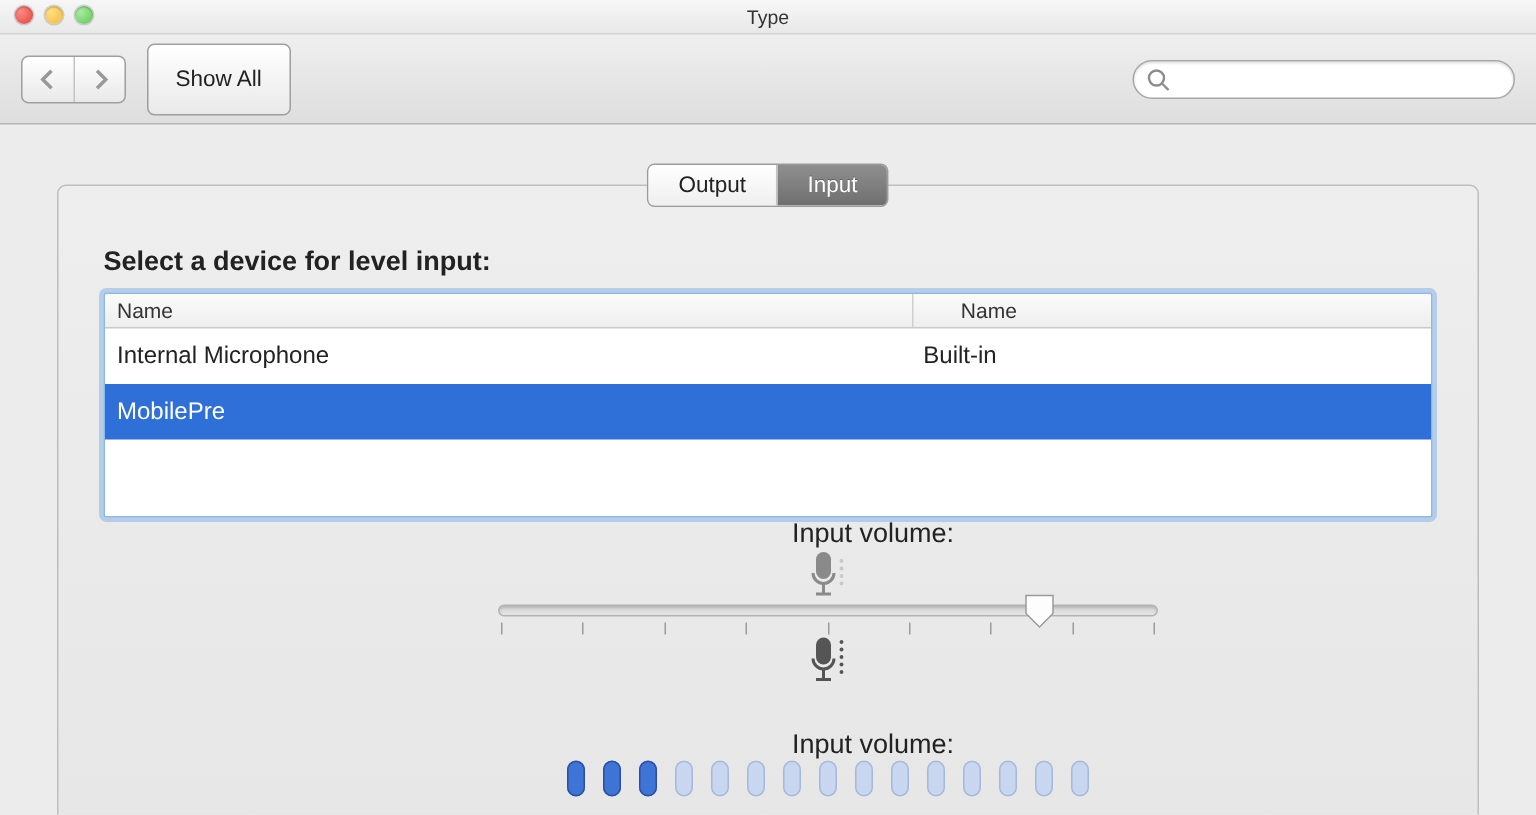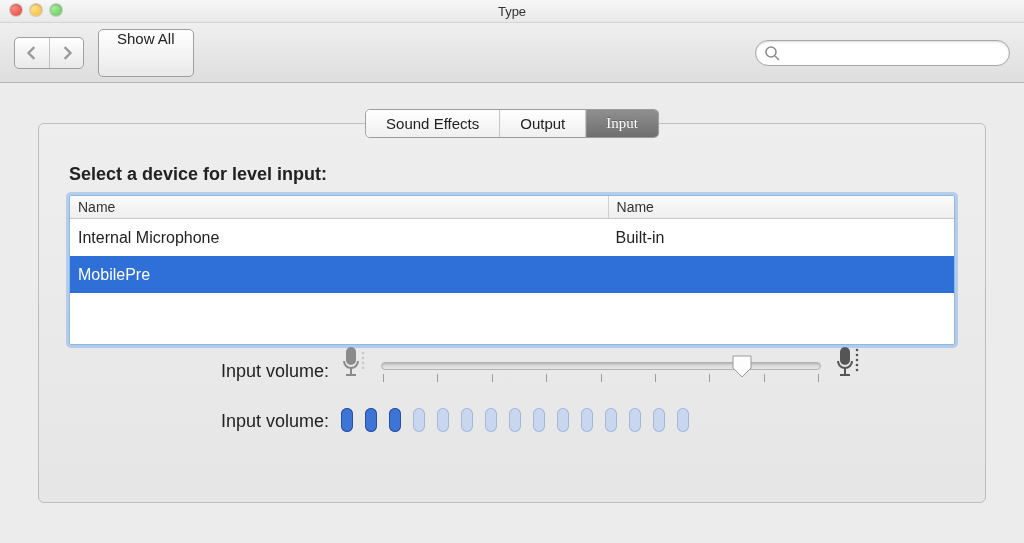--- a/index.html
+++ b/index.html
@@ -82,21 +82,21 @@
   .seg svg { width: 14px; height: 14px; }
   .pill-btn {
     height: 48px;
     padding: 0 18px;
     border: 1px solid #9f9f9f;
     border-radius: 5px;
     background: linear-gradient(#ffffff, #e9e9e9);
     font-size: 15px;
     color: #222;
     display: flex;
-    align-items: flex-start;
+    align-items: center;
   }
   .toolbar-spacer { flex: 1; }
   .search {
     position: relative;
     width: 255px;
     height: 26px;
   }
   .search input {
     width: 100%;
     height: 100%;
@@ -144,21 +144,20 @@
     background: linear-gradient(#ffffff, #efefef);
     font-size: 15px;
     color: #222;
     border: none;
   }
   .tabsbar .tab + .tab { border-left: 1px solid #c3c3c3; }
   .tabsbar .tab.selected {
     background: linear-gradient(#8f8f8f, #6f6f6f);
     color: #fff;
     text-shadow: 0 -1px 0 rgba(0,0,0,.3);
-    font-family: Liberation Serif, serif;
   }
 
   .section-title {
     font-weight: bold;
     font-size: 18px;
     margin: 10px 0 10px 0;
     color: #222;
   }
 
   .device-table {
@@ -170,20 +169,21 @@
     height: 150px;
     box-sizing: border-box;
     overflow: hidden;
   }
   .dt-head {
     display: flex;
     background: linear-gradient(#fbfbfb, #eeeeee);
     border-bottom: 1px solid #c9c9c9;
     font-size: 14px;
     color: #333;
+    gap: 24px;
   }
   .dt-head .col { padding: 3px 8px; }
   .dt-head .col.cname { flex: 0 0 59%; border-right: 1px solid #cfcfcf; }
   .dt-head .col.ctype { flex: 1; }
   .dt-row {
     display: flex;
     font-size: 16px;
     height: 37px;
     align-items: center;
   }
@@ -200,22 +200,23 @@
     font-size: 18px;
     margin: 26px 0 18px 0;
     color: #222;
   }
 
   .controls {
     padding-left: 80px;
   }
   .row {
     display: flex;
-    align-items: flex-end;
+    align-items: center;
     margin-bottom: 26px;
+    flex-direction: column;
   }
   .row-label {
     width: 180px;
     text-align: right;
     font-size: 18px;
     color: #222;
     margin-right: 12px;
   }
 
   .mic-icon { color: #777; }
@@ -311,21 +312,20 @@
           </svg>
       </span>
       <input type="text" placeholder="" style="">
     </div>
   </div>
 
   <div class="content">
     <div class="tabframe">
 
       <div class="tabsbar" id="tabsbar">
-          <button class="tab">Sound Effects</button>
           <button class="tab">Output</button>
           <button class="tab selected">Input</button>
         </div>
 
       <div class="section-title">Select a device for level input:</div>
 
       <div class="device-table">
         <div class="dt-head">
           <div class="col cname">Name</div>
           <div class="col ctype">Name</div>

